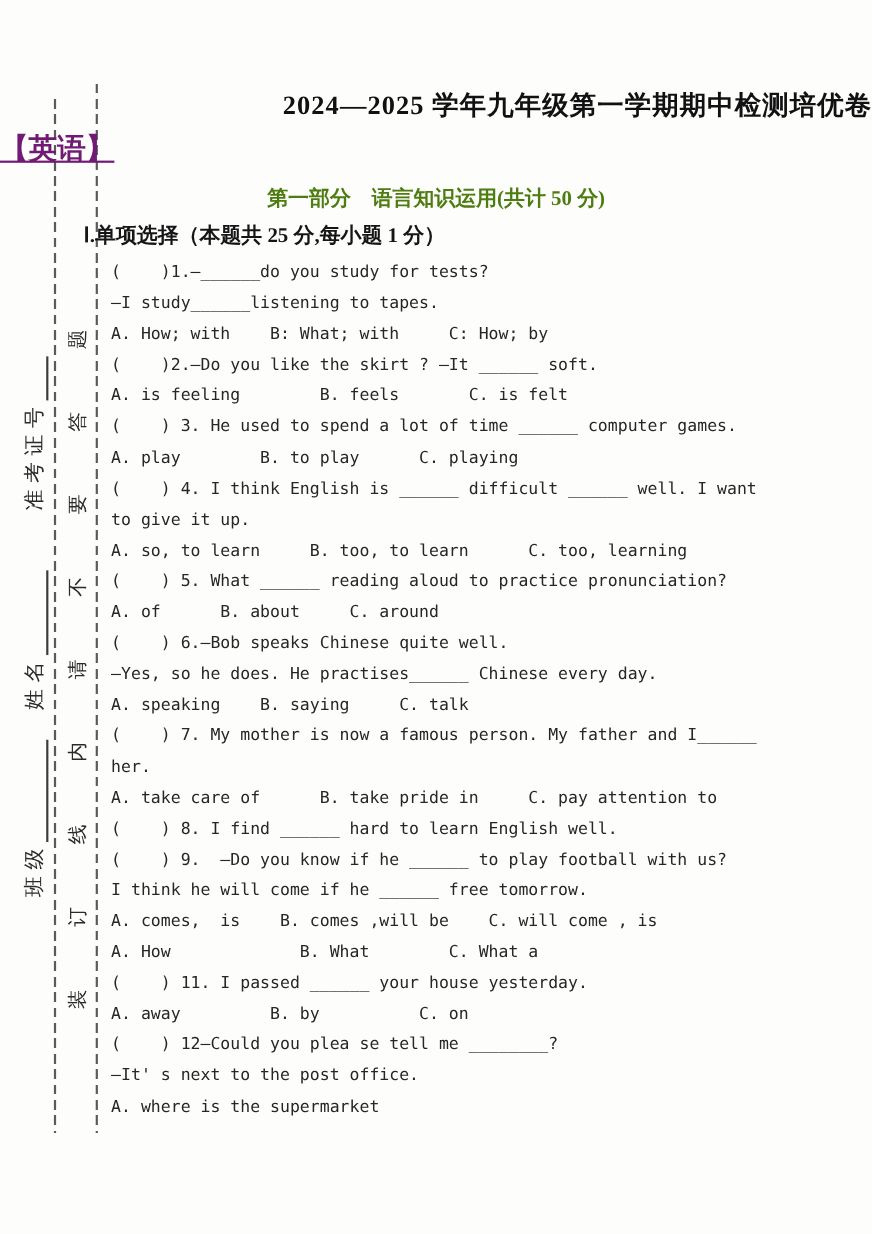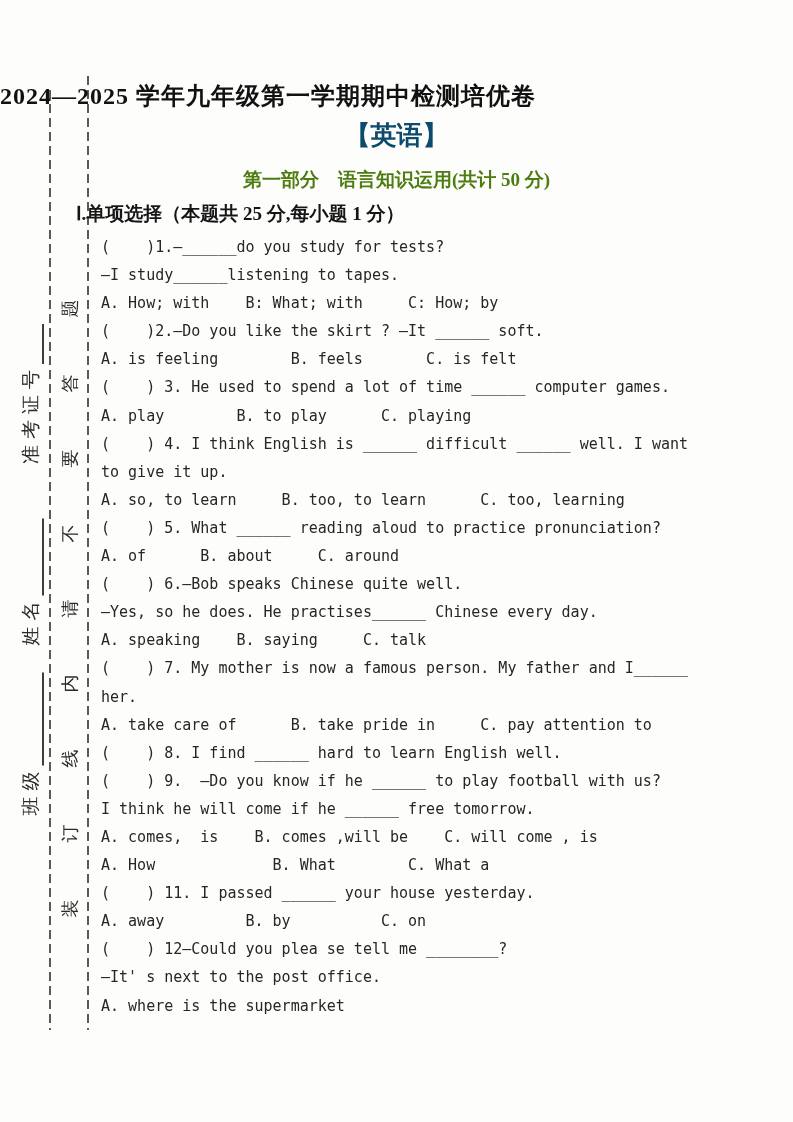--- a/index.html
+++ b/index.html
@@ -50,32 +50,32 @@
     white-space: nowrap;
     font-size: 18px;
     letter-spacing: 57px;
     color: #2a2a2a;
   }
 
   
   .content { position: absolute; left: 0; top: 0; width: 793px; }
   .title {
     margin: 80px 0 0 0;
-    text-align: left;
+    text-align: right;
     font-size: 24px;
     font-weight: bold;
     color: #111;
     letter-spacing: 1px;
   }
   .subject {
     margin: 6px 0 0 0;
-    text-align: center;
     font-size: 26px;
     font-weight: bold;
-    color: #0c4a6e;
+    color: #701a75;
+    text-decoration: underline;
   }
   .part-heading {
     margin: 14px 0 0 0;
     text-align: center;
     font-size: 19px;
     font-weight: bold;
     color: #4d7c0f;
   }
   .section-heading {
     margin: 8px 0 0 0;

